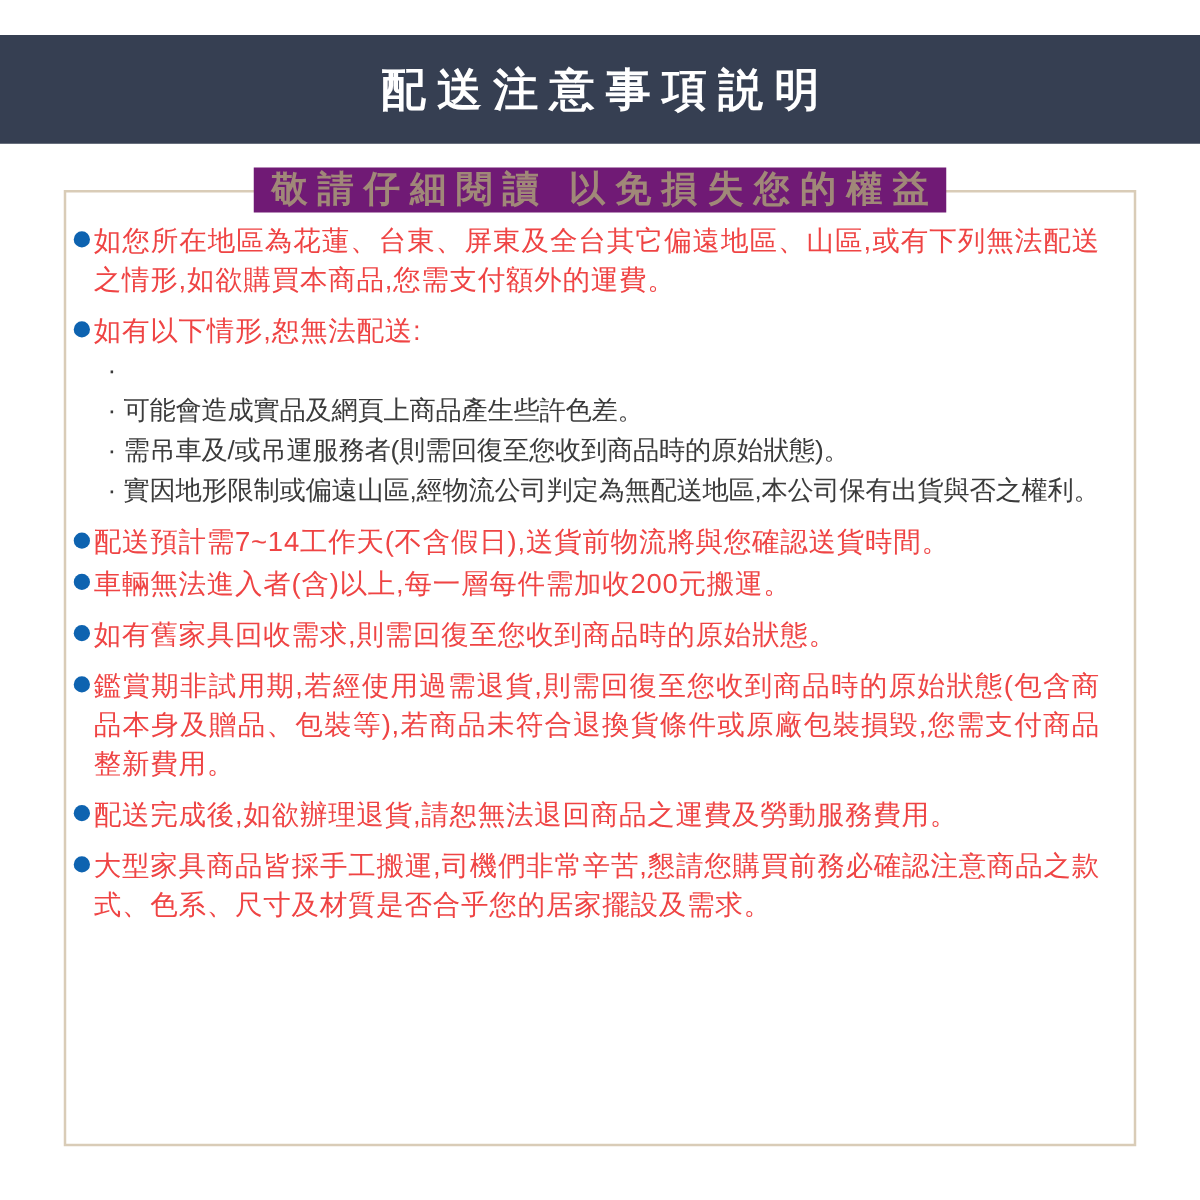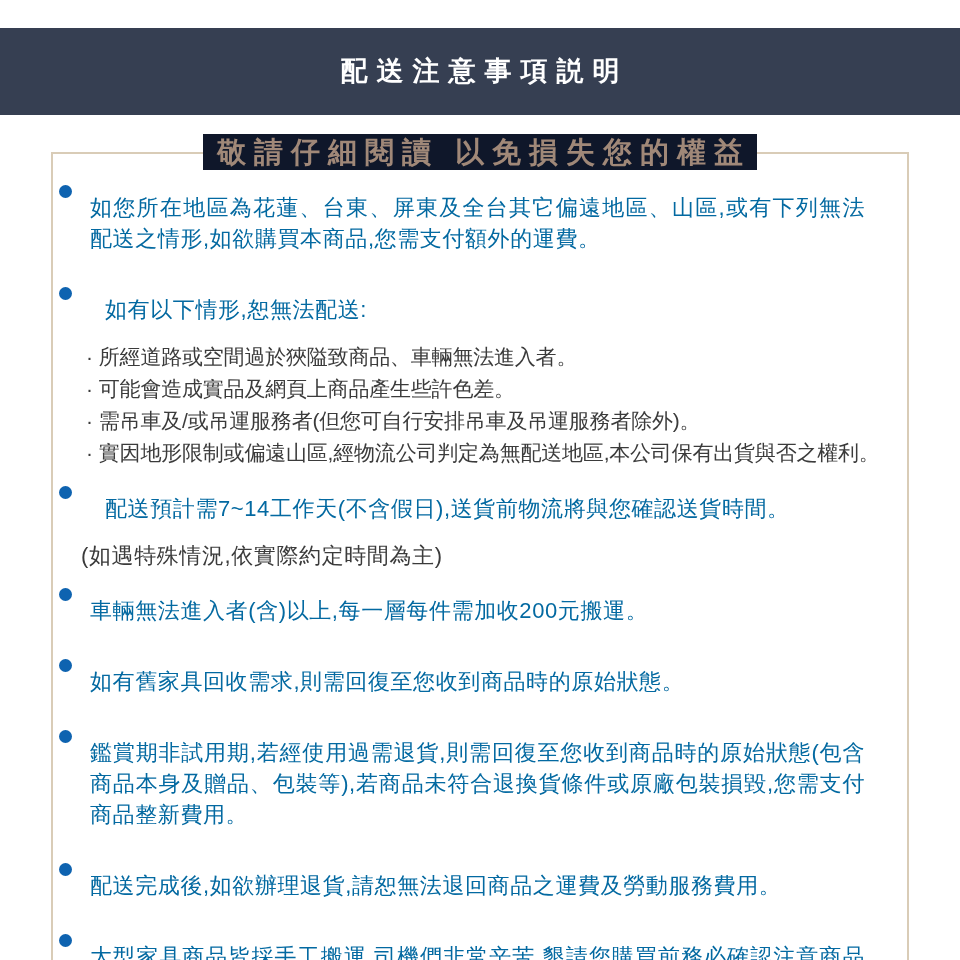--- a/index.html
+++ b/index.html
@@ -7,44 +7,44 @@
     width:960px;height:960px;background:#ffffff;overflow:hidden;
     font-family:"Liberation Sans","DejaVu Sans",sans-serif;
     -webkit-font-smoothing:antialiased;
   }
   
   .banner{
     margin-top:28px;height:87px;background:#363f52;
     display:flex;align-items:center;justify-content:center;
   }
   .banner-title{
-    margin:0;color:#ffffff;font-size:27px;font-weight:bold;
+    margin:0;color:#ffffff;font-size:36px;font-weight:bold;
     letter-spacing:9px;padding-left:9px;line-height:1;
   }
   
   .notice-box{
     position:relative;width:858px;box-sizing:border-box;
     margin:37px auto 0 auto;border:2px solid #d9ccb7;
     padding:22px 0 10px 6px;min-height:765px;
   }
   .notice-title{
     position:absolute;top:-20px;left:0;right:0;margin:0 auto;
-    width:max-content;max-width:820px;background:#0f172a;
+    width:max-content;max-width:820px;background:#701a75;
     padding:0 6px 0 14px;color:#a08878;font-size:29px;font-weight:bold;
     letter-spacing:8px;line-height:36px;white-space:nowrap;
   }
   
   .item{display:flex;align-items:flex-start;margin:0 0 8px 0;}
-  .item.tight{margin-bottom:0;gap:15px;}
+  .item.tight{margin-bottom:0;}
   .dot{
     flex:none;width:13px;height:13px;border-radius:50%;
     background:#0e63b0;margin:9px 2px 0 0;
   }
   .txt{
-    flex:1;margin:16px;color:#0369a1;font-size:22px;line-height:31px;
+    flex:1;margin:1px;color:#ef4444;font-size:22px;line-height:31px;
     letter-spacing:0.6px;padding-right:26px;text-align:justify;
   }
   
   .subs{margin:0 0 8px 27px;}
   .sub{
     display:flex;color:#3b3b3b;font-size:21px;line-height:32px;
     letter-spacing:-0.2px;
   }
   .sdot{flex:none;margin-right:6px;}
   .sub-text{margin:0;}
@@ -71,41 +71,39 @@
       <p class="txt">如您所在地區為花蓮、台東、屏東及全台其它偏遠地區、山區,或有下列無法配送之情形,如欲購買本商品,您需支付額外的運費。</p>
     </div>
 
     <div class="item tight">
       <span class="dot"></span>
       <p class="txt">如有以下情形,恕無法配送:</p>
     </div>
     <div class="subs">
       <div class="sub">
         <span class="sdot">·</span>
-        <p class="sub-text">所經道路或空間過於狹隘致商品、車輛無法進入者。</p>
       </div>
       <div class="sub">
         <span class="sdot">·</span>
         <p class="sub-text">可能會造成實品及網頁上商品產生些許色差。</p>
       </div>
       <div class="sub">
         <span class="sdot">·</span>
-        <p class="sub-text">需吊車及/或吊運服務者(但您可自行安排吊車及吊運服務者除外)。</p>
+        <p class="sub-text">需吊車及/或吊運服務者(則需回復至您收到商品時的原始狀態)。</p>
       </div>
       <div class="sub">
         <span class="sdot">·</span>
         <p class="sub-text">實因地形限制或偏遠山區,經物流公司判定為無配送地區,本公司保有出貨與否之權利。</p>
       </div>
     </div>
 
     <div class="item tight">
       <span class="dot"></span>
       <p class="txt">配送預計需7~14工作天(不含假日),送貨前物流將與您確認送貨時間。</p>
     </div>
-    <p class="note">(如遇特殊情況,依實際約定時間為主)</p>
 
     <div class="item">
       <span class="dot"></span>
       <p class="txt">車輛無法進入者(含)以上,每一層每件需加收200元搬運。</p>
     </div>
 
     <div class="item">
       <span class="dot"></span>
       <p class="txt">如有舊家具回收需求,則需回復至您收到商品時的原始狀態。</p>
     </div>

